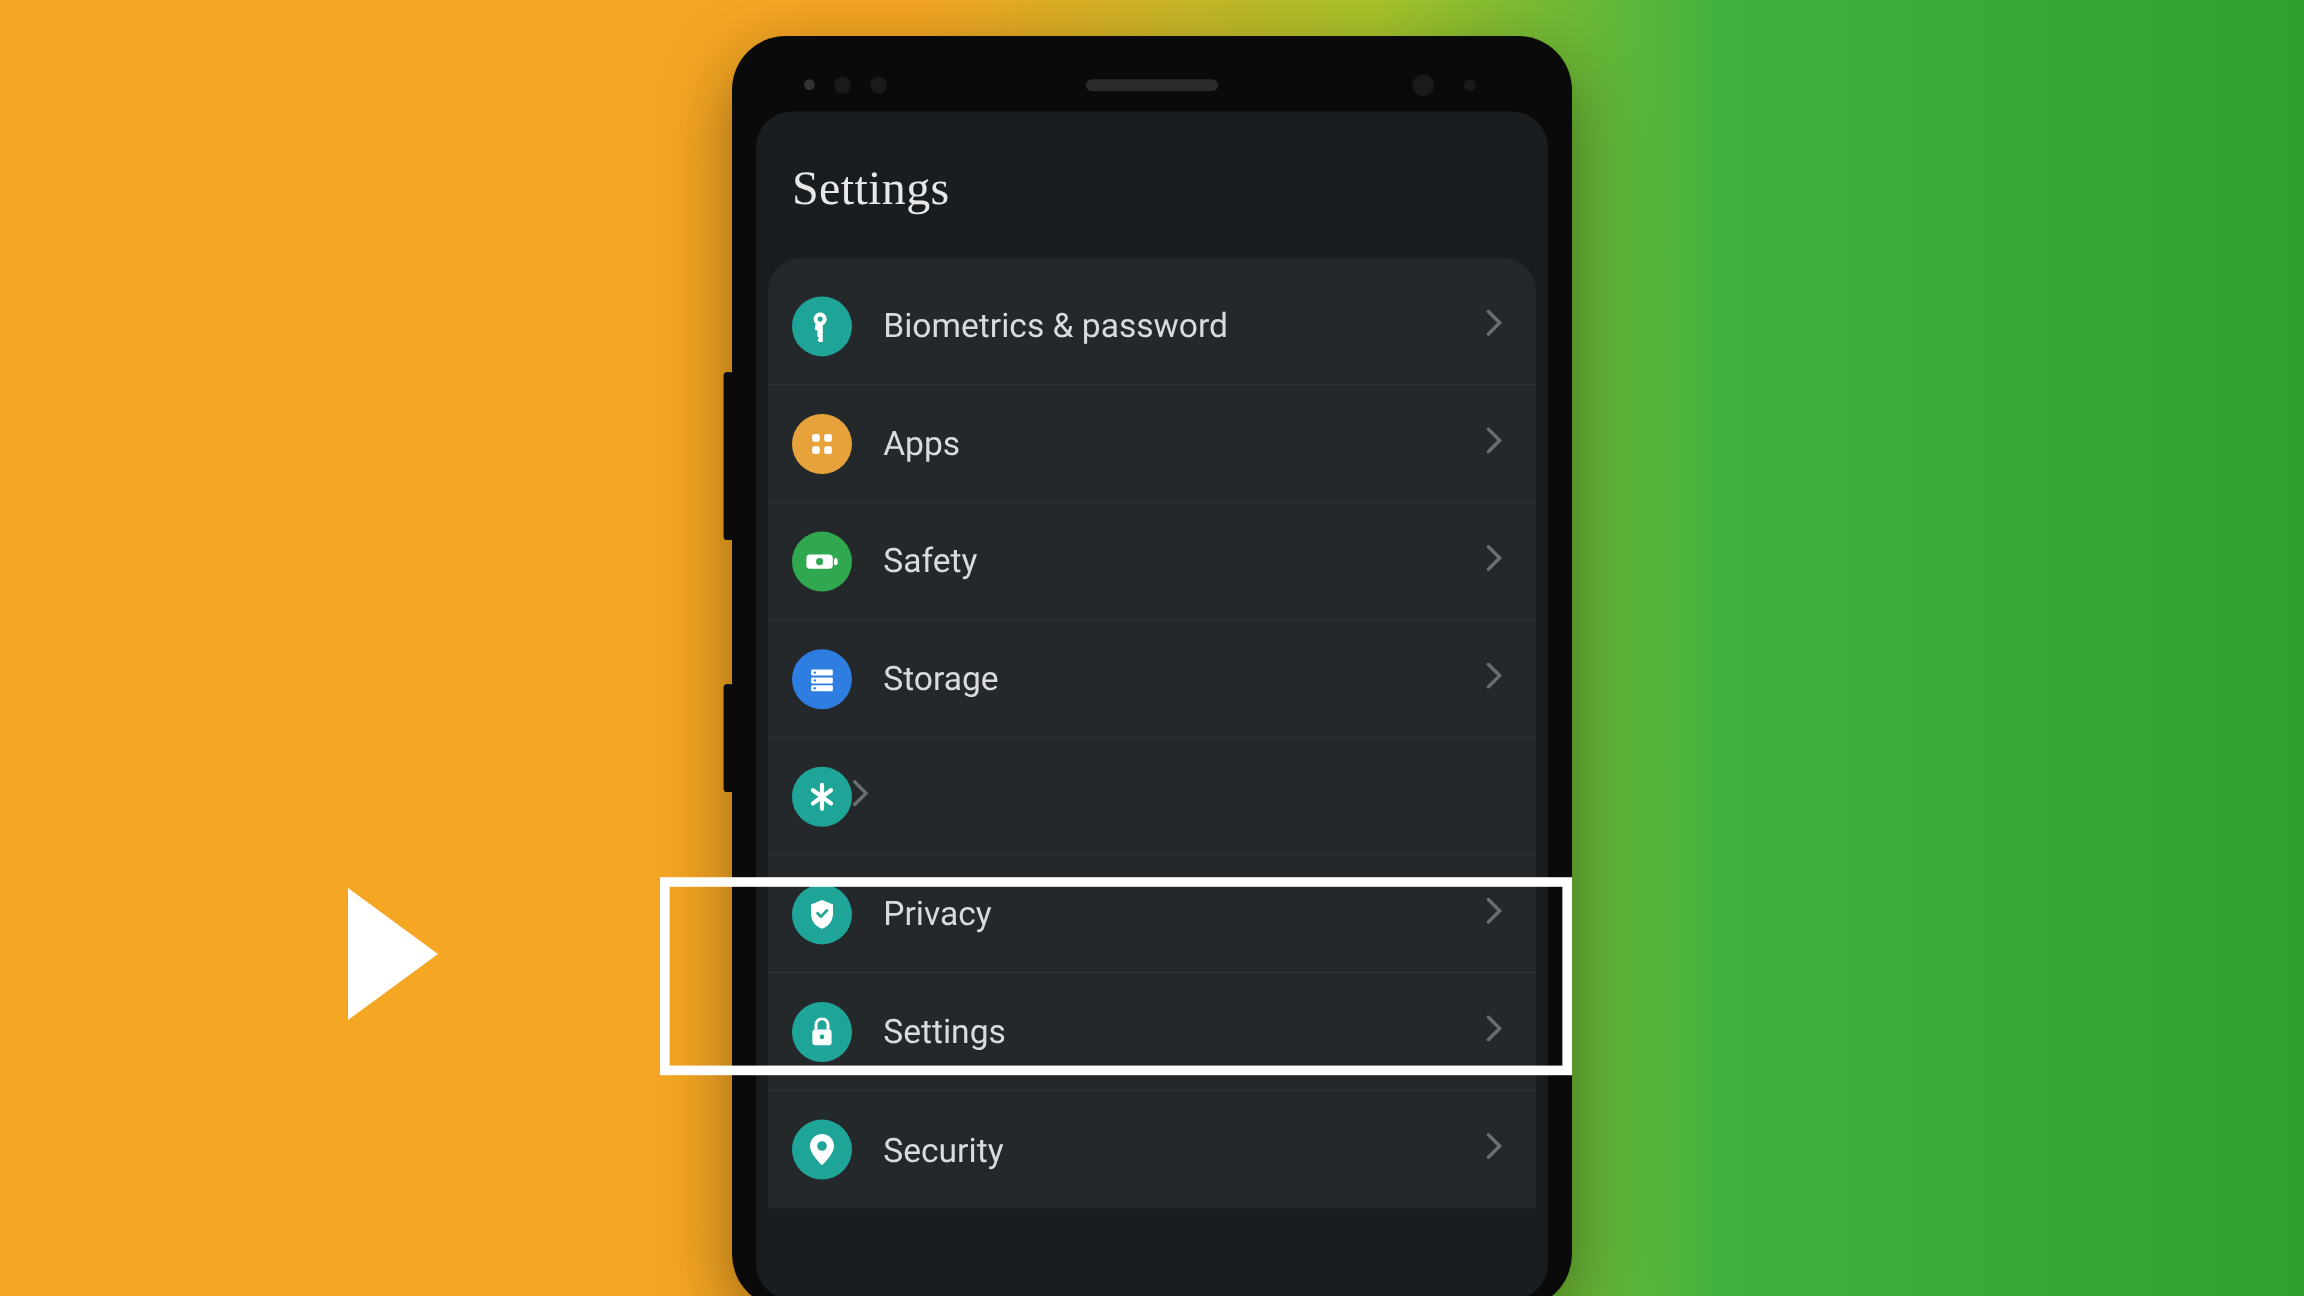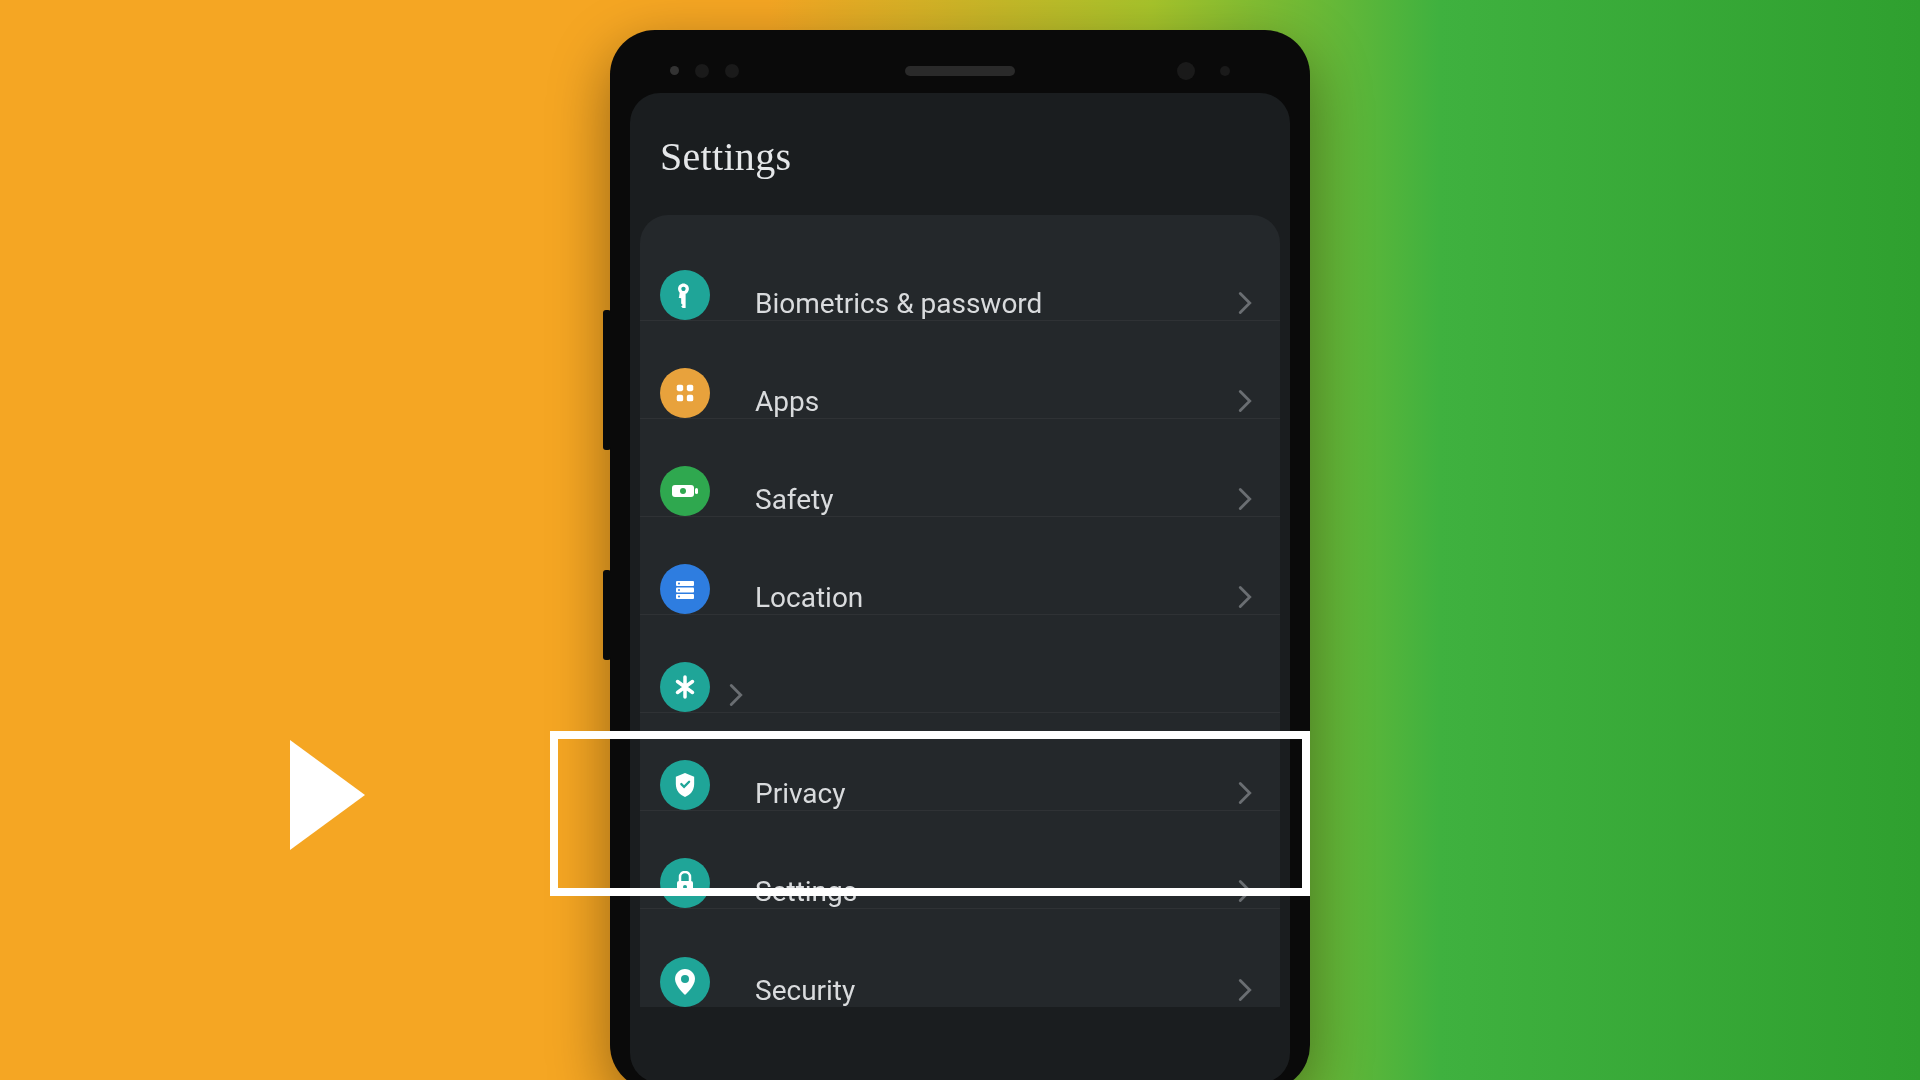--- a/index.html
+++ b/index.html
@@ -82,26 +82,25 @@
 
     .settings-panel {
       background: #24282b;
       margin: 0 10px;
       border-radius: 28px 28px 0 0;
       padding: 8px 0 0 0;
     }
 
     .settings-item {
       display: flex;
-      align-items: flex-end;
+      align-items: center;
       height: 98px;
       padding: 0 28px 0 20px;
       border-bottom: 1px solid rgba(255,255,255,0.05);
       cursor: pointer;
-      gap: 19px;
     }
     .settings-item:last-child { border-bottom: none; }
 
     .item-icon {
       width: 50px;
       height: 50px;
       border-radius: 50%;
       display: flex;
       align-items: center;
       justify-content: center;
@@ -224,21 +223,21 @@
         <div class="item-icon" style="background:#2e7de0">
           <svg width="24" height="24" viewBox="0 0 24 24" fill="#fff">
               <rect x="3" y="4" width="18" height="5" rx="1"></rect>
               <rect x="3" y="10.5" width="18" height="5" rx="1"></rect>
               <rect x="3" y="17" width="18" height="5" rx="1"></rect>
               <circle cx="6" cy="6.5" r="1" fill="#2e7de0"></circle>
               <circle cx="6" cy="13" r="1" fill="#2e7de0"></circle>
               <circle cx="6" cy="19.5" r="1" fill="#2e7de0"></circle>
             </svg>
         </div>
-        <div class="item-label">Location</div>
+        <div class="item-label">Storage</div>
         <div class="chevron">
           <svg width="14" height="22" viewBox="0 0 8 14" fill="none">
               <path d="M1 1l6 6-6 6" stroke="#6a6e72" stroke-width="1.8" stroke-linecap="round"></path>
             </svg>
         </div>
       </div>
 
       <div class="settings-item">
         <div class="item-icon" style="background:#1fa598">
           <svg width="24" height="24" viewBox="0 0 24 24" fill="#fff">

